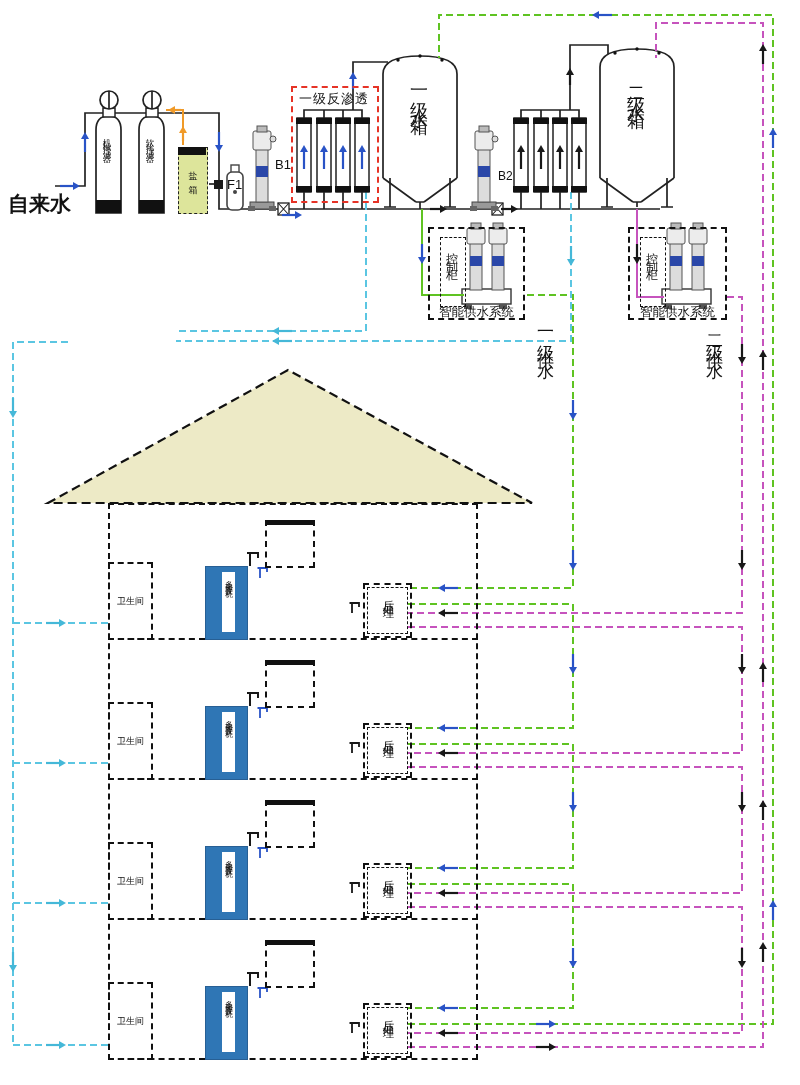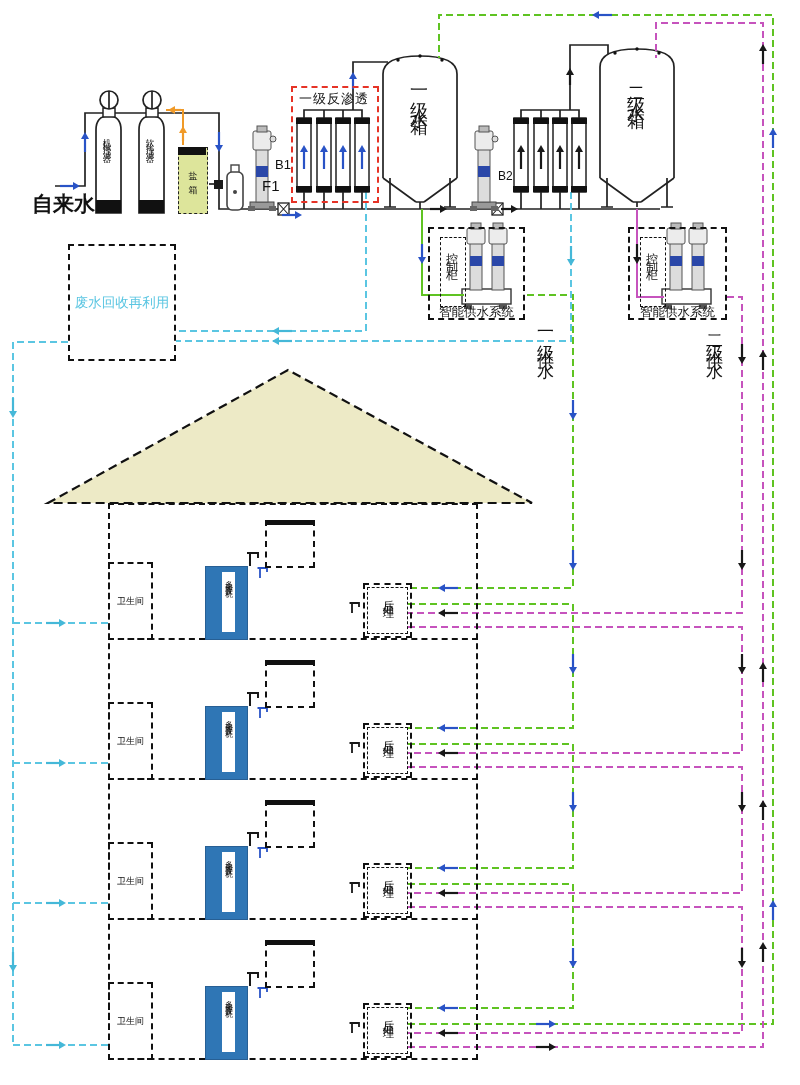--- a/index.html
+++ b/index.html
@@ -320,31 +320,31 @@
         </g>
         <g transform="translate(260,984)">
           <path d="M0,14 V4 H7 V8 M-2.5,4 H2.5" stroke="#2953c6" fill="none" stroke-width="1.8"></path>
         </g>
         <g transform="translate(352,1019)">
           <path d="M0,14 V4 H7 V8 M-2.5,4 H2.5" stroke="#181818" fill="none" stroke-width="1.8"></path>
         </g>
       </g>
   </svg>
 
-  <div class="lbl" style="left:8px;top:193px;font-size:21px;font-weight:bold;margin-left:24px;">自来水</div>
+  <div class="lbl" style="left:8px;top:193px;font-size:21px;font-weight:bold;">自来水</div>
 
   <div class="lbl v" style="left:103px;top:132px;font-size:8.5px;letter-spacing:4px;">机械过滤器</div>
   <div class="lbl v" style="left:146px;top:132px;font-size:8.5px;letter-spacing:4px;">软化过滤器</div>
 
   <div style="position:absolute;left:178px;top:147px;width:30px;height:67px;border:1.8px dashed #222;background:#dde59b;box-sizing:border-box;z-index:2;">
     <div style="position:absolute;left:-1px;top:-1px;width:28px;height:8px;background:#111;"></div>
     <div class="lbl v" style="left:9px;top:16px;font-size:9px;letter-spacing:14px;">盐箱</div>
   </div>
 
-  <div class="lbl" style="left:227px;top:178px;font-size:15px;margin-left:35px;">F1</div>
+  <div class="lbl" style="left:227px;top:178px;font-size:13px;">F1</div>
   <div class="lbl" style="left:275px;top:158px;font-size:13px;">B1</div>
   <div class="lbl" style="left:498px;top:170px;font-size:12px;">B2</div>
 
   <div class="box redbox" style="left:291px;top:86px;width:88px;height:117px;">
     <div class="lbl" style="left:6px;top:4px;font-size:13px;letter-spacing:1px;">一级反渗透</div>
   </div>
 
   <div class="lbl v" style="left:410px;top:80px;font-size:18px;letter-spacing:8px;">一级水箱</div>
   <div class="lbl v" style="left:627px;top:74px;font-size:18px;letter-spacing:8px;">二级水箱</div>
 
@@ -357,23 +357,20 @@
   <div class="box" style="left:628px;top:227px;width:99px;height:93px;">
     <div class="box" style="left:10px;top:8px;width:26px;height:70px;border-width:1.8px;">
       <div class="lbl v" style="left:5px;top:5px;font-size:12px;letter-spacing:8px;">控制柜</div>
     </div>
     <div class="lbl" style="left:0;top:77px;width:95px;text-align:center;font-size:12.5px;">智能供水系统</div>
   </div>
 
   <div class="lbl v" style="left:537px;top:322px;font-size:17px;letter-spacing:9px;">一级供水</div>
   <div class="lbl v" style="left:706px;top:322px;font-size:17px;letter-spacing:9px;">二级供水</div>
 
-  <div class="box ctr" style="left:68px;top:244px;width:108px;height:117px;border-width:2.2px;">
-    <span class="lbl" style="position:static;color:#5bc6e2;font-size:13.5px;">废水回收再利用</span>
-  </div>
 
   <div class="box" style="left:108px;top:503px;width:370px;height:557px;border-width:2.5px;"></div>
   <div class="box" style="left:108px;top:638px;width:370px;height:0;border:none;border-top:2.5px dashed #111;"></div>
   <div class="box" style="left:108px;top:778px;width:370px;height:0;border:none;border-top:2.5px dashed #111;"></div>
   <div class="box" style="left:108px;top:918px;width:370px;height:0;border:none;border-top:2.5px dashed #111;"></div>
 
   <div id="floors">
   <div>
     <div class="box ctr" style="left:108px;top:562px;width:45px;height:78px;">
       <span class="lbl" style="position:static;font-size:9px;">卫生间</span>

